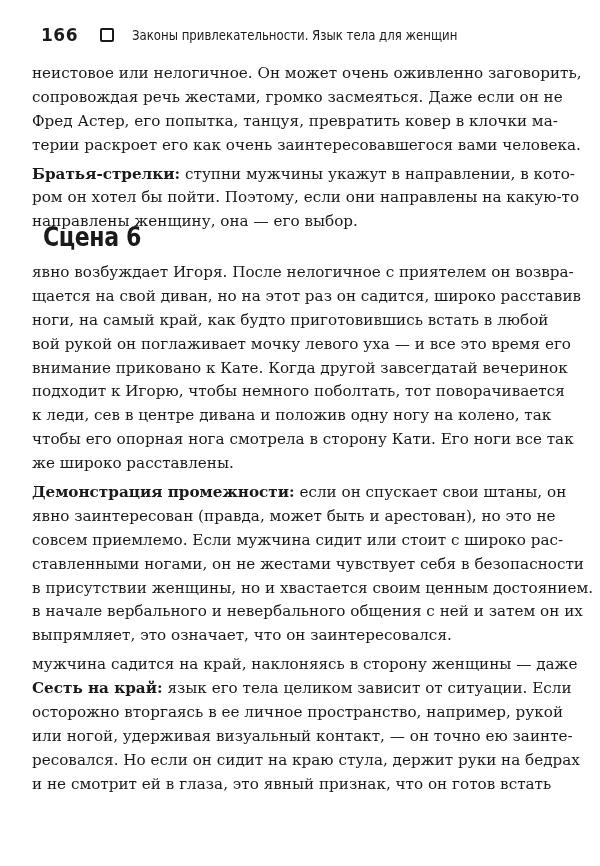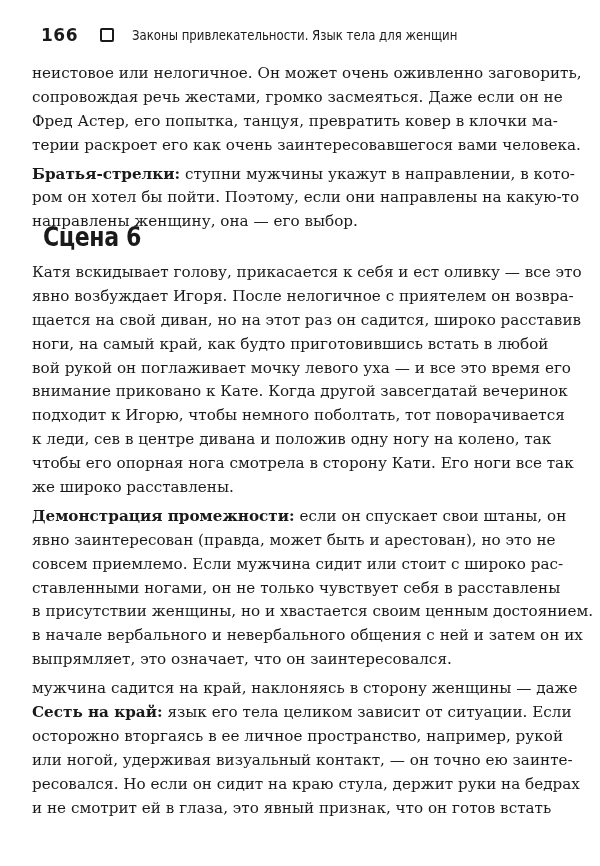--- a/index.html
+++ b/index.html
@@ -37,37 +37,36 @@
     <span class="line"><span class="b">Братья-стрелки:</span><span> ступни мужчины укажут в направлении, в кото-</span></span>
     <span class="line">ром он хотел бы пойти. Поэтому, если они направлены на какую-то</span>
     <span class="line last">направлены женщину, она — его выбор.</span>
   </div>
 </div>
 
 <div class="scene-title">Сцена 6</div>
 
 <div class="body body2">
   <div>
-    <span class="line">Катя вскидывает голову, прикасается к себя и ест оливку — все это</span>
     <span class="line">явно возбуждает Игоря. После нелогичное с приятелем он возвра-</span>
     <span class="line">щается на свой диван, но на этот раз он садится, широко расставив</span>
     <span class="line">ноги, на самый край, как будто приготовившись встать в любой</span>
     <span class="line">вой рукой он поглаживает мочку левого уха — и все это время его</span>
     <span class="line">внимание приковано к Кате. Когда другой завсегдатай вечеринок</span>
     <span class="line">подходит к Игорю, чтобы немного поболтать, тот поворачивается</span>
     <span class="line">к леди, сев в центре дивана и положив одну ногу на колено, так</span>
     <span class="line">чтобы его опорная нога смотрела в сторону Кати. Его ноги все так</span>
     <span class="line last">же широко расставлены.</span>
   </div>
   <div class="para-gap"></div>
   <div>
     <span class="line"><span class="b">Демонстрация промежности:</span><span> если он спускает свои штаны, он</span></span>
     <span class="line">явно заинтересован (правда, может быть и арестован), но это не</span>
     <span class="line">совсем приемлемо. Если мужчина сидит или стоит с широко рас-</span>
-    <span class="line">ставленными ногами, он не только чувствует себя в расставлены</span>
+    <span class="line">ставленными ногами, он не жестами чувствует себя в безопасности</span>
     <span class="line">в присутствии женщины, но и хвастается своим ценным достоянием.</span>
     <span class="line">в начале вербального и невербального общения с ней и затем он их</span>
     <span class="line last">выпрямляет, это означает, что он заинтересовался.</span>
   </div>
   <div class="para-gap"></div>
   <div>
     <span class="line">мужчина садится на край, наклоняясь в сторону женщины — даже</span>
     <span class="line"><span class="b">Сесть на край:</span><span> язык его тела целиком зависит от ситуации. Если</span></span>
     <span class="line">осторожно вторгаясь в ее личное пространство, например, рукой</span>
     <span class="line">или ногой, удерживая визуальный контакт, — он точно ею заинте-</span>

